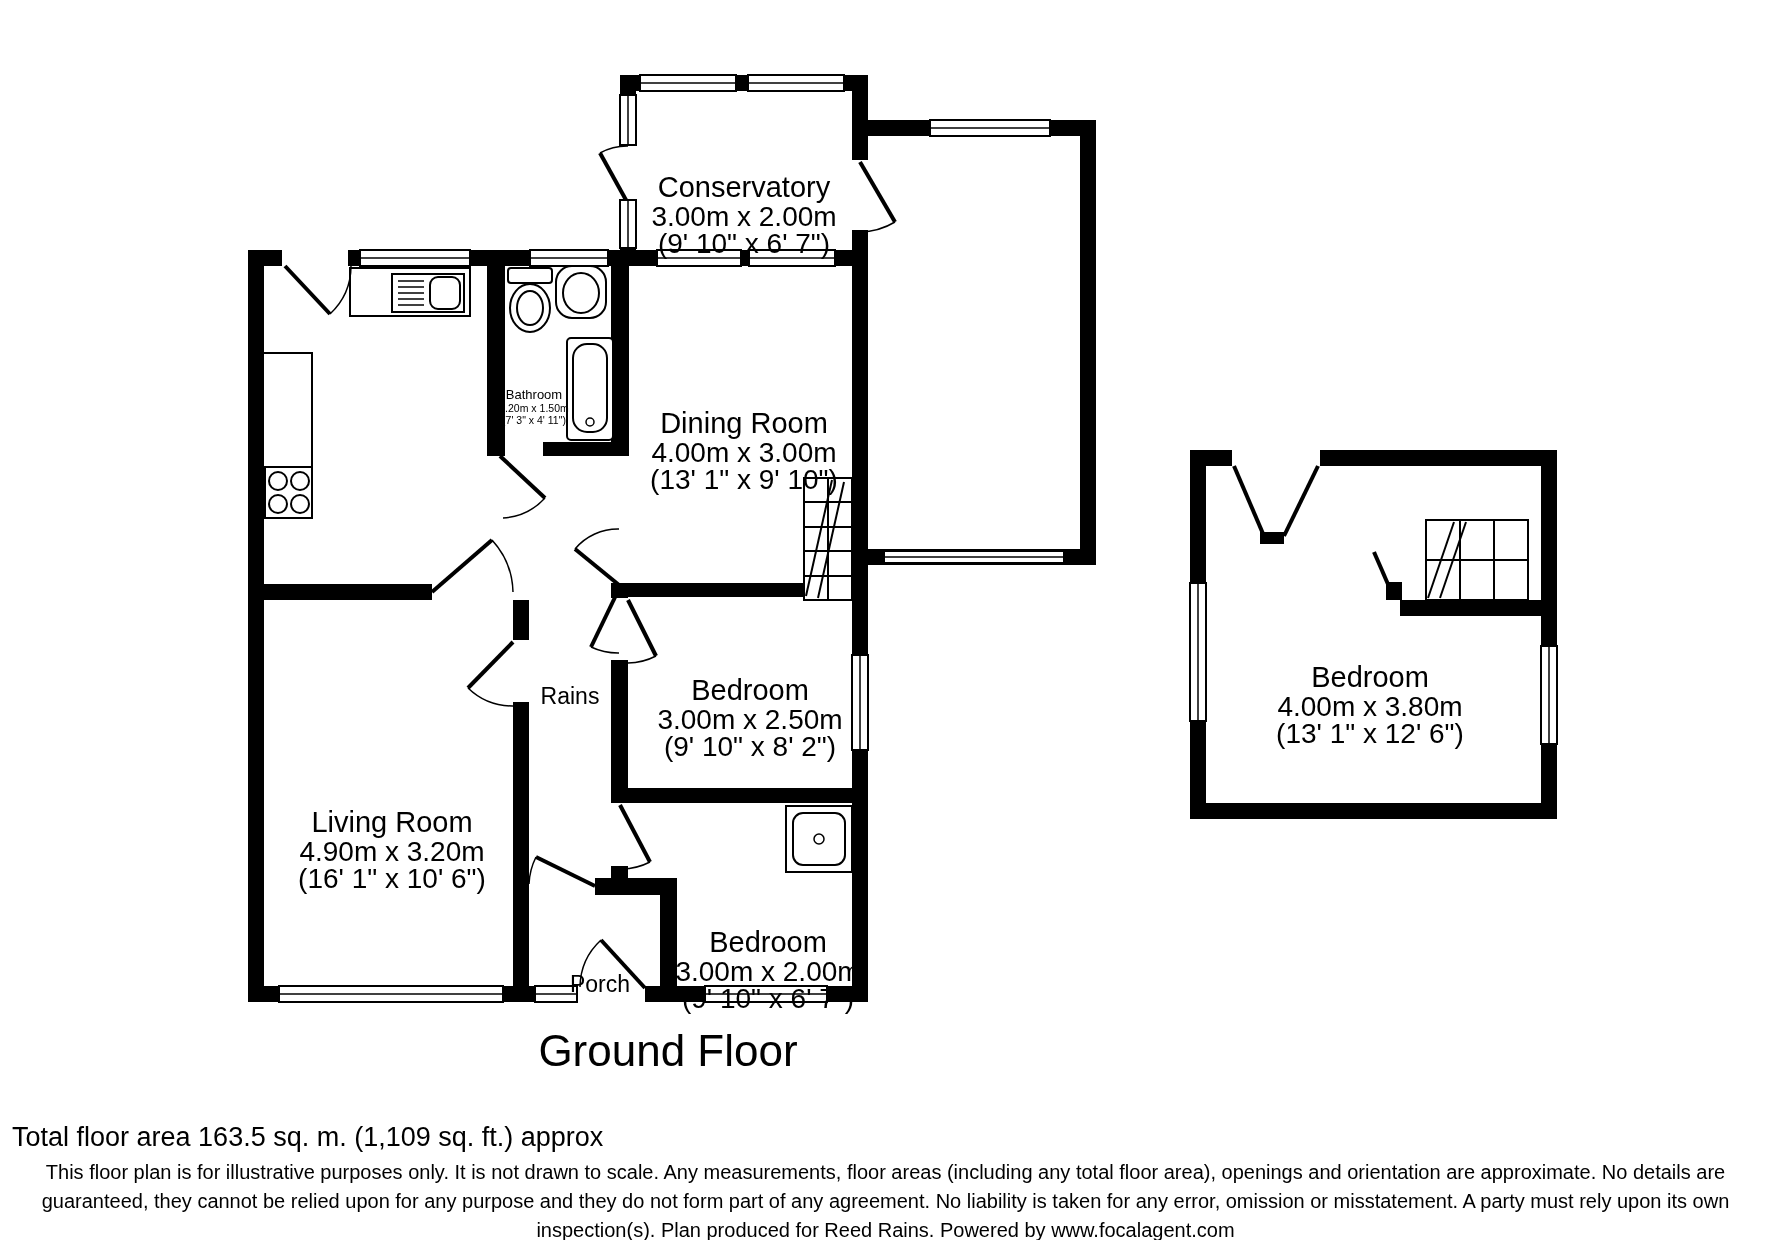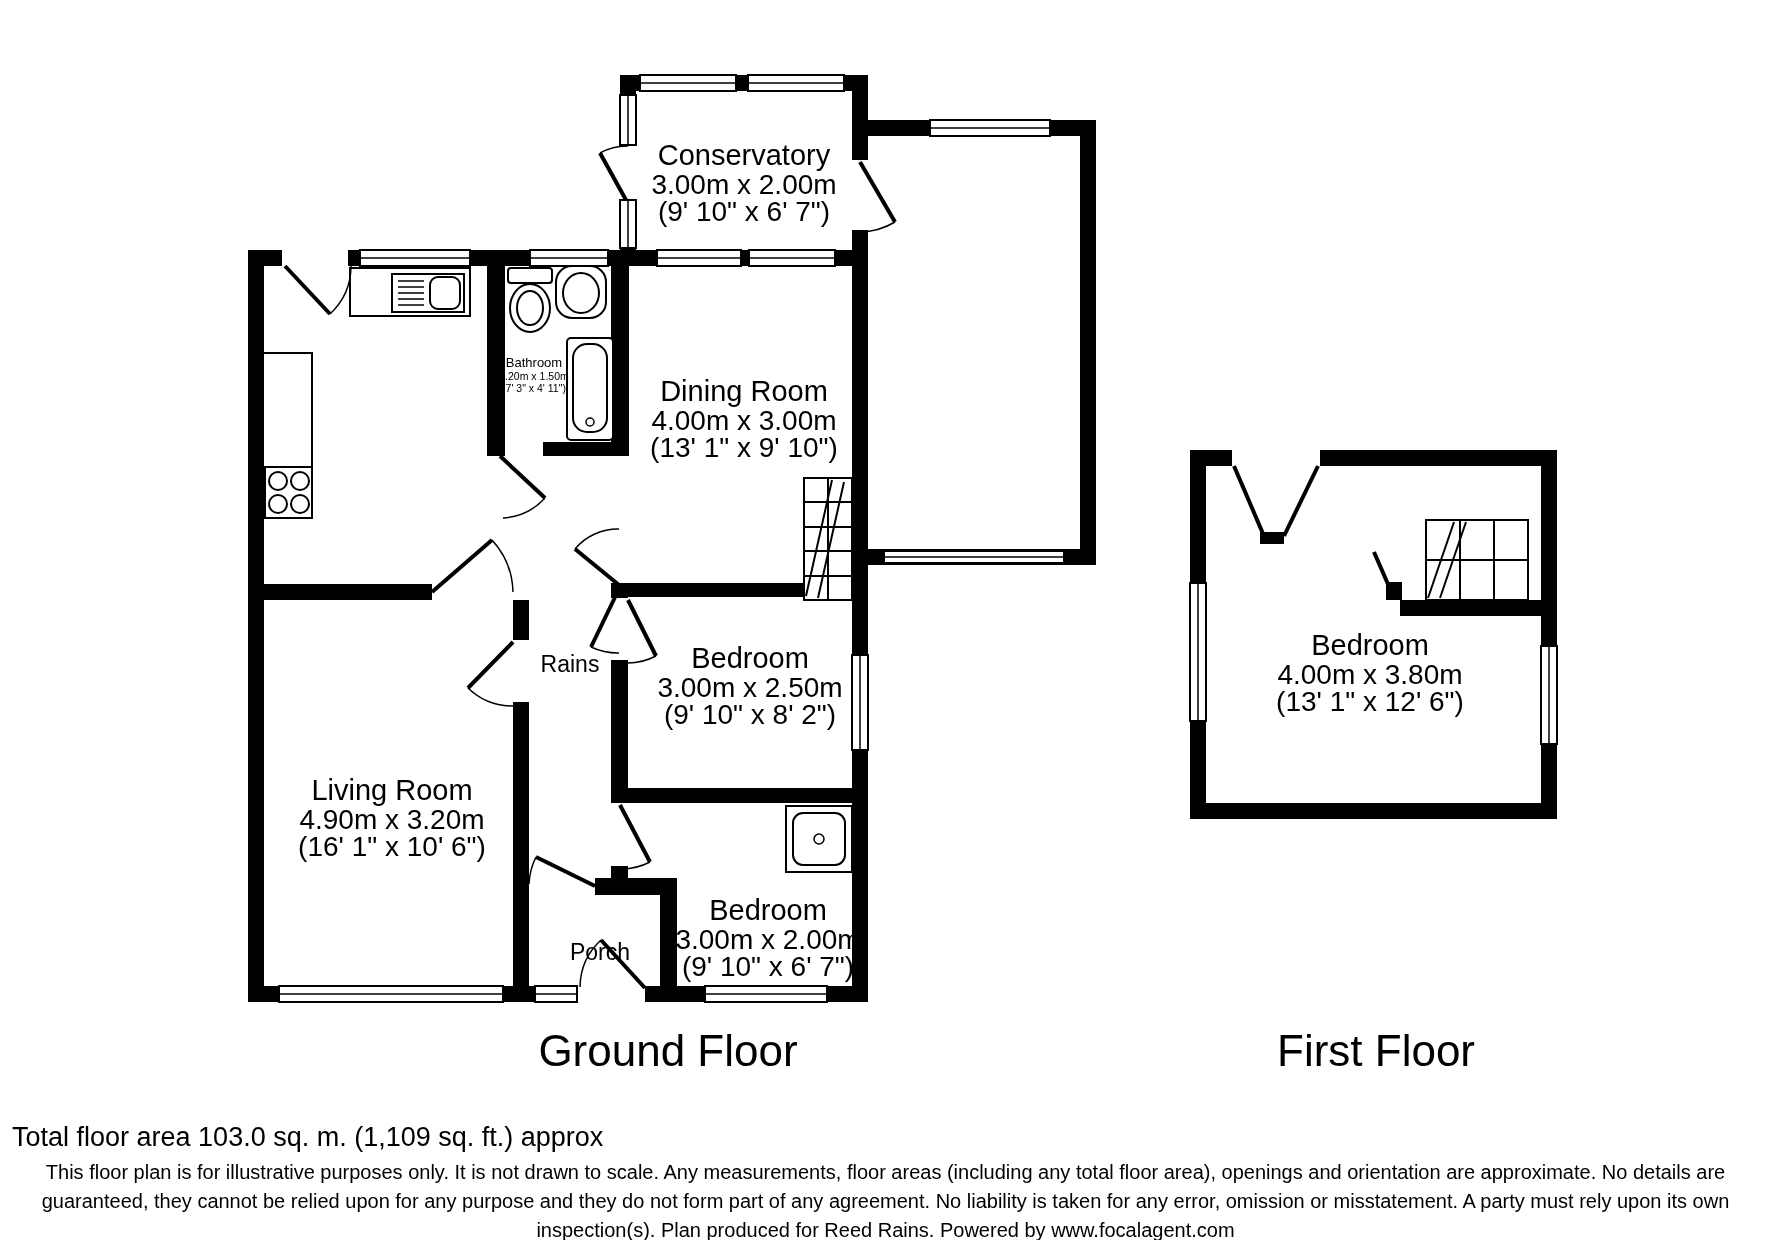--- a/index.html
+++ b/index.html
@@ -2,21 +2,21 @@
 <html><head>
 <meta charset="utf-8">
 <style>
   html,body{margin:0;padding:0;background:#ffffff;}
   body{width:1771px;height:1240px;position:relative;overflow:hidden;
        font-family:"Liberation Sans", sans-serif;color:#000;}
   #plan{position:absolute;left:0;top:0;width:1771px;height:1240px;}
   svg{position:absolute;left:0;top:0;}
   .room-label{position:absolute;transform:translateX(-50%);text-align:center;
               white-space:nowrap;color:#000;}
-  .room-name{font-size:29px;line-height:31px;}
+  .room-name{font-size:29px;line-height:31px;margin-top:32px;}
   .room-dim{font-size:28px;line-height:27px;}
   .room-label.small .room-name{font-size:13px;line-height:15px;}
   .room-label.small .room-dim{font-size:10.5px;line-height:12px;}
   .room-label.plain .room-name{font-size:23px;line-height:24px;}
   .floor-title{position:absolute;transform:translateX(-50%);font-size:44px;
                font-weight:normal;white-space:nowrap;letter-spacing:0px;}
   .total-area{position:absolute;left:12px;top:1122px;font-size:27px;}
   .disclaimer{position:absolute;left:50%;transform:translateX(-50%);top:1158px;
               width:1700px;text-align:center;font-size:20px;line-height:29px;}
 </style>
@@ -280,18 +280,17 @@
   <div class="room-dim">(9' 10" x 6' 7")</div>
 </div>
 
 <div class="room-label" style="left:1370px;top:630px">
   <div class="room-name">Bedroom</div>
   <div class="room-dim">4.00m x 3.80m</div>
   <div class="room-dim">(13' 1" x 12' 6")</div>
 </div>
 
 <div class="floor-title" style="left:668px;top:1026px">Ground Floor</div>
-<div class="floor-title" style="left:1376px;top:1026px">First Floor</div>
-
-<div class="total-area">Total floor area 103.0 sq. m. (1,109 sq. ft.) approx</div>
+
+<div class="total-area">Total floor area 163.5 sq. m. (1,109 sq. ft.) approx</div>
 <div class="disclaimer">This floor plan is for illustrative purposes only. It is not drawn to scale. Any measurements, floor areas (including any total floor area), openings and orientation are approximate. No details are guaranteed, they cannot be relied upon for any purpose and they do not form part of any agreement. No liability is taken for any error, omission or misstatement. A party must rely upon its own inspection(s). Plan produced for Reed Rains. Powered by www.focalagent.com</div>
 
 </div>
 
 </body></html>

